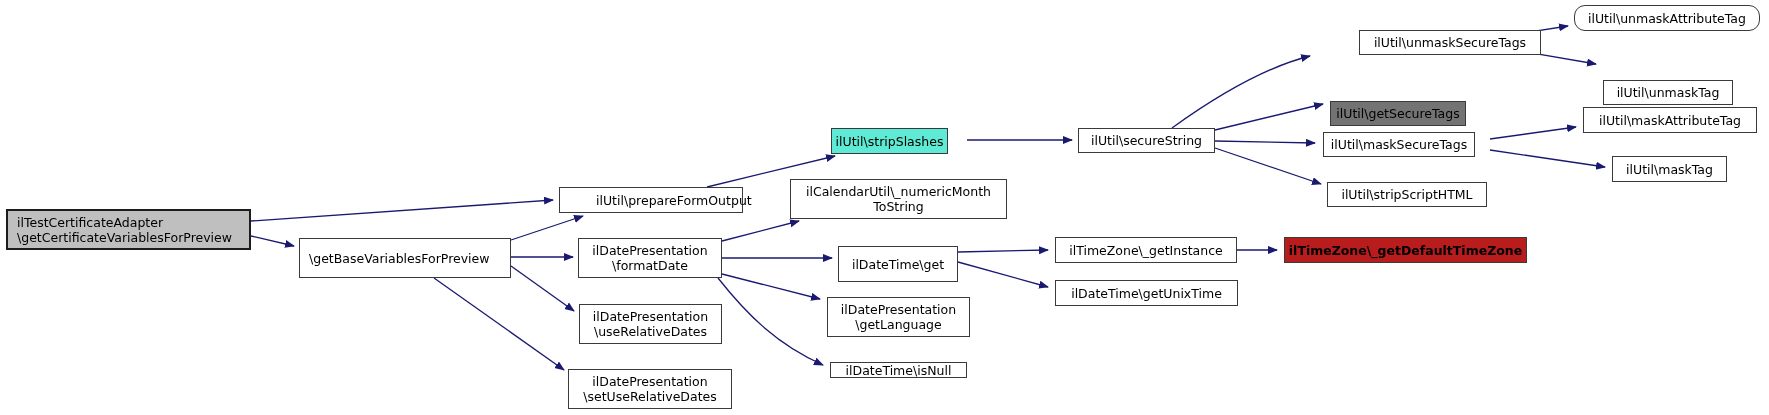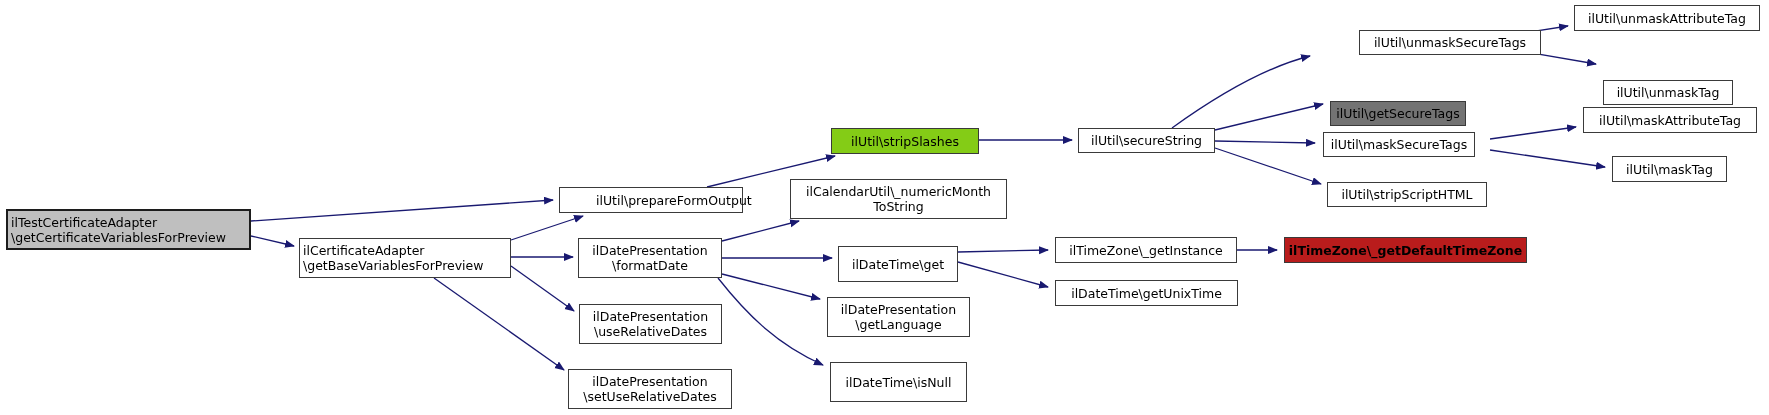--- a/index.html
+++ b/index.html
@@ -26,21 +26,21 @@
     color: #000000;
     font-size: 12.5px;
     line-height: 15px;
     display: flex;
     flex-direction: column;
     justify-content: center;
     white-space: nowrap;
     padding: 0 3px;
     cursor: pointer;
   }
-  .node.left { text-align: left; padding-left: 3px; }
+  .node.left { text-align: left; padding-left: 9px; }
   .node.center { text-align: center; }
   .node.root {
     background: #bfbfbf;
     border: 2px solid #1c1c1c;
     cursor: default;
   }
 </style>
 </head>
 <body>
 
@@ -74,21 +74,20 @@
       <path d="M958,252 L1048,250" fill="none" stroke="#191970" stroke-width="1.3" marker-end="url(#arrow)"></path>
       <path d="M958,262 L1048,287" fill="none" stroke="#191970" stroke-width="1.3" marker-end="url(#arrow)"></path>
       <path d="M1237,250 L1277,250" fill="none" stroke="#191970" stroke-width="1.3" marker-end="url(#arrow)"></path>
     </svg>
   <div id="node-layer">
       <div class="node left root" style="left: 6px; top: 209px; width: 245px; height: 41px; background: rgb(191, 191, 191);">
         <div>ilTestCertificateAdapter</div>
         <div>\getCertificateVariablesForPreview</div>
       </div>
       <div class="node left" style="left: 299px; top: 238px; width: 212px; height: 40px; background: rgb(255, 255, 255);">
-        <div>ilCertificateAdapter</div>
         <div>\getBaseVariablesForPreview</div>
       </div>
       <div class="node center" style="left: 559px; top: 187px; width: 184px; height: 26px; background: rgb(255, 255, 255); padding-left: 36px;">
         <div>ilUtil\prepareFormOutput</div>
       </div>
       <div class="node center" style="left: 578px; top: 238px; width: 144px; height: 40px; background: rgb(255, 255, 255);">
         <div>ilDatePresentation</div>
         <div>\formatDate</div>
       </div>
       <div class="node center" style="left: 579px; top: 304px; width: 143px; height: 40px; background: rgb(255, 255, 255);">
@@ -96,31 +95,31 @@
         <div>\useRelativeDates</div>
       </div>
       <div class="node center" style="left: 568px; top: 369px; width: 164px; height: 40px; background: rgb(255, 255, 255);">
         <div>ilDatePresentation</div>
         <div>\setUseRelativeDates</div>
       </div>
       <div class="node center" style="left: 790px; top: 179px; width: 217px; height: 40px; background: rgb(255, 255, 255);">
         <div>ilCalendarUtil\_numericMonth</div>
         <div>ToString</div>
       </div>
-      <div class="node center" style="left: 831px; top: 128px; width: 148px; height: 26px; background: #84cc16;">
+      <div class="node center" style="left: 831px; top: 128px; width: 117px; height: 26px; background: #5eead4;">
         <div>ilUtil\stripSlashes</div>
       </div>
       <div class="node center" style="left: 838px; top: 246px; width: 120px; height: 36px; background: rgb(255, 255, 255);">
         <div>ilDateTime\get</div>
       </div>
       <div class="node center" style="left: 827px; top: 297px; width: 143px; height: 40px; background: rgb(255, 255, 255);">
         <div>ilDatePresentation</div>
         <div>\getLanguage</div>
       </div>
-      <div class="node center" style="left: 830px; top: 362px; width: 137px; height: 40px; background: rgb(255, 255, 255);">
+      <div class="node center" style="left: 830px; top: 362px; width: 137px; height: 16px; background: rgb(255, 255, 255);">
         <div>ilDateTime\isNull</div>
       </div>
       <div class="node center" style="left: 1078px; top: 128px; width: 137px; height: 25px; background: rgb(255, 255, 255);">
         <div>ilUtil\secureString</div>
       </div>
       <div class="node center" style="left: 1055px; top: 237px; width: 182px; height: 26px; background: rgb(255, 255, 255);">
         <div>ilTimeZone\_getInstance</div>
       </div>
       <div class="node center" style="left: 1055px; top: 280px; width: 183px; height: 26px; background: rgb(255, 255, 255);">
         <div>ilDateTime\getUnixTime</div>
@@ -133,21 +132,21 @@
       </div>
       <div class="node center" style="left: 1330px; top: 78px; width: 136px; height: 25px; background: #737373; margin-top: 23px;">
         <div>ilUtil\getSecureTags</div>
       </div>
       <div class="node center" style="left: 1323px; top: 132px; width: 152px; height: 25px; background: rgb(255, 255, 255);">
         <div>ilUtil\maskSecureTags</div>
       </div>
       <div class="node center" style="left: 1327px; top: 182px; width: 160px; height: 25px; background: rgb(255, 255, 255);">
         <div>ilUtil\stripScriptHTML</div>
       </div>
-      <div class="node center" style="left: 1574px; top: 5px; width: 186px; height: 26px; background: rgb(255, 255, 255);">
+      <div class="node center" style="left: 1574px; top: 5px; width: 186px; height: 26px; background: rgb(255, 255, 255); border-radius: 11px;">
         <div>ilUtil\unmaskAttributeTag</div>
       </div>
       <div class="node center" style="left: 1603px; top: 56px; width: 130px; height: 25px; background: rgb(255, 255, 255); margin-top: 24px;">
         <div>ilUtil\unmaskTag</div>
       </div>
       <div class="node center" style="left: 1583px; top: 107px; width: 174px; height: 26px; background: rgb(255, 255, 255);">
         <div>ilUtil\maskAttributeTag</div>
       </div>
       <div class="node center" style="left: 1612px; top: 156px; width: 115px; height: 26px; background: rgb(255, 255, 255);">
         <div>ilUtil\maskTag</div>

